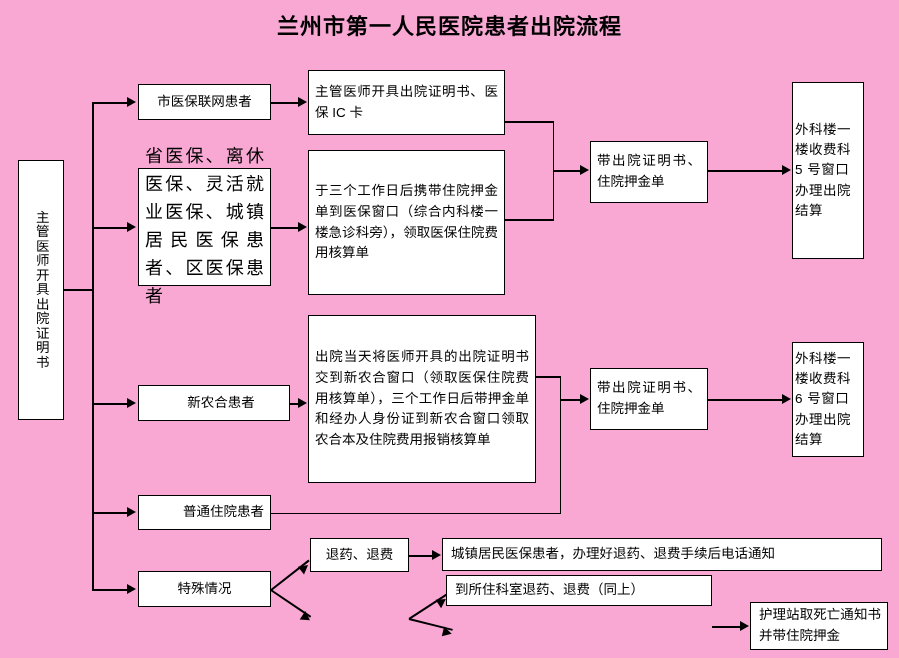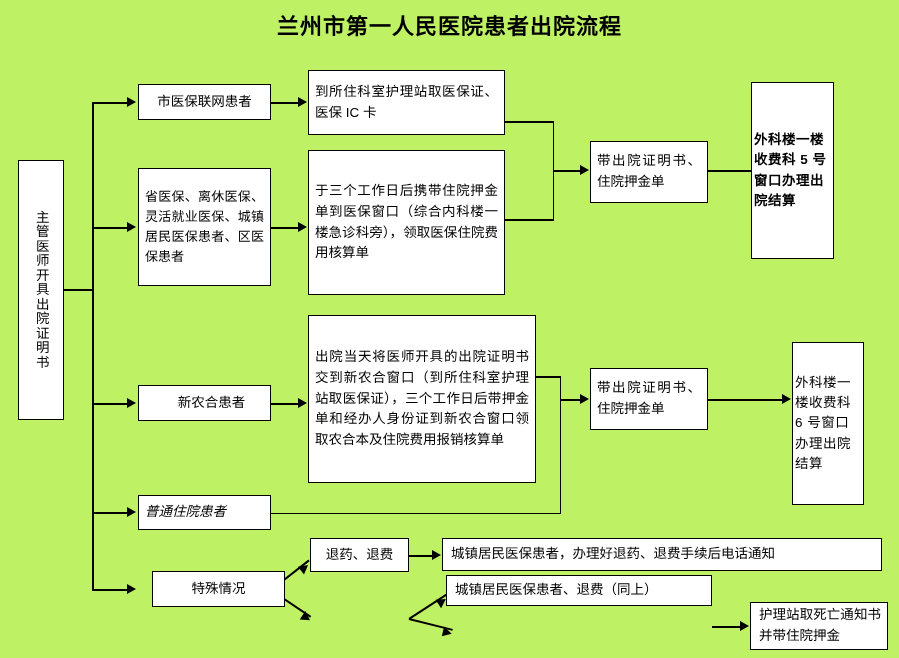--- a/index.html
+++ b/index.html
@@ -9,21 +9,21 @@
     background: #ffffff;
   }
   body {
     font-family: "Liberation Sans", "DejaVu Sans", sans-serif;
     color: #000000;
   }
   #canvas {
     position: relative;
     width: 899px;
     height: 658px;
-    background: #bef264;
+    background: #f9a8d4;
     overflow: hidden;
   }
   .title {
     position: absolute;
     left: 0;
     top: 12px;
     width: 899px;
     text-align: center;
     font-size: 22px;
     font-weight: bold;
@@ -126,46 +126,46 @@
   <div class="ln vln" style="left:92px; top:102px; height:488px;"></div>
 
   <div class="ln hln" style="left:92px; top:102px; width:39px;"></div>
   <div class="arrow" style="left:127px; top:97px;"></div>
   <div class="box center" style="left:138px; top:84px; width:133px; height:36px;">
     <span class="box-inner" style="text-align:center;">市医保联网患者</span>
   </div>
 
   <div class="ln hln" style="left:92px; top:227px; width:39px;"></div>
   <div class="arrow" style="left:127px; top:222px;"></div>
-  <div class="box just" style="left:138px; top:168px; width:133px; height:118px; font-size:13px;">
+  <div class="box just" style="left:138px; top:168px; width:133px; height:118px; font-size:18px;">
     <span class="box-inner">省医保、离休医保、灵活就业医保、城镇居民医保患者、区医保患者</span>
   </div>
 
   <div class="ln hln" style="left:92px; top:403px; width:39px;"></div>
   <div class="arrow" style="left:127px; top:398px;"></div>
-  <div class="box center" style="left:138px; top:385px; width:133px; height:36px;padding-left:20px;">
+  <div class="box center" style="left:138px; top:385px; width:152px; height:36px;padding-left:20px;">
     <span class="box-inner" style="text-align:center;">新农合患者</span>
   </div>
 
   <div class="ln hln" style="left:92px; top:512px; width:39px;"></div>
   <div class="arrow" style="left:127px; top:507px;"></div>
   <div class="box center" style="left:138px; top:495px; width:133px; height:35px;">
-    <span class="box-inner" style="text-align:left;font-style:italic;">普通住院患者</span>
+    <span class="box-inner" style="text-align:right;">普通住院患者</span>
   </div>
 
   <div class="ln hln" style="left:92px; top:589px; width:39px;"></div>
   <div class="arrow" style="left:127px; top:584px;"></div>
-  <div class="box center" style="left:138px; top:571px; width:133px; height:36px;margin-left:14px;">
+  <div class="box center" style="left:138px; top:571px; width:133px; height:36px;">
     <span class="box-inner" style="text-align:center;">特殊情况</span>
   </div>
 
   <div class="ln hln" style="left:271px; top:102px; width:32px;"></div>
   <div class="arrow" style="left:298px; top:97px;"></div>
   <div class="box just" style="left:308px; top:70px; width:197px; height:65px;">
-    <span class="box-inner">到所住科室护理站取医保证、医保 IC 卡</span>
+    <span class="box-inner">主管医师开具出院证明书、医保 IC 卡</span>
   </div>
 
   <div class="ln hln" style="left:271px; top:227px; width:32px;"></div>
   <div class="arrow" style="left:298px; top:222px;"></div>
   <div class="box just" style="left:308px; top:150px; width:197px; height:145px;">
     <span class="box-inner">于三个工作日后携带住院押金单到医保窗口（综合内科楼一楼急诊科旁），领取医保住院费用核算单</span>
   </div>
 
   <div class="ln hln" style="left:505px; top:121px; width:49px;"></div>
   <div class="ln hln" style="left:505px; top:219px; width:49px;"></div>
@@ -173,44 +173,44 @@
   <div class="ln hln" style="left:552.5px; top:170px; width:32px;"></div>
   <div class="arrow" style="left:580px; top:165px;"></div>
 
   <div class="box just" style="left:590px; top:141px; width:118px; height:62px;">
     <span class="box-inner">带出院证明书、住院押金单</span>
   </div>
 
   <div class="ln hln" style="left:708px; top:170px; width:78px;"></div>
   <div class="arrow" style="left:782px; top:165px;"></div>
 
-  <div class="vbox" style="left:751px; top:82px; width:83px; height:177px;font-weight:bold;">
+  <div class="vbox" style="left:792px; top:82px; width:72px; height:177px;">
     <span class="vtext multi">外科楼一楼收费科 5 号窗口办理出院结算</span>
   </div>
 
   <div class="ln hln" style="left:271px; top:403px; width:32px;"></div>
   <div class="arrow" style="left:298px; top:398px;"></div>
   <div class="box just" style="left:308px; top:315px; width:228px; height:168px;">
-    <span class="box-inner">出院当天将医师开具的出院证明书交到新农合窗口（到所住科室护理站取医保证），三个工作日后带押金单和经办人身份证到新农合窗口领取农合本及住院费用报销核算单</span>
+    <span class="box-inner">出院当天将医师开具的出院证明书交到新农合窗口（领取医保住院费用核算单），三个工作日后带押金单和经办人身份证到新农合窗口领取农合本及住院费用报销核算单</span>
   </div>
 
   <div class="ln hln" style="left:536px; top:376px; width:25px;"></div>
   <div class="ln vln" style="left:559.5px; top:376px; height:138px;"></div>
   <div class="ln hln" style="left:271px; top:512.5px; width:290px;"></div>
   <div class="ln hln" style="left:559.5px; top:399px; width:25px;"></div>
   <div class="arrow" style="left:580px; top:394px;"></div>
 
   <div class="box just" style="left:590px; top:368px; width:118px; height:62px;">
     <span class="box-inner">带出院证明书、住院押金单</span>
   </div>
 
   <div class="ln hln" style="left:708px; top:399px; width:78px;"></div>
   <div class="arrow" style="left:782px; top:394px;"></div>
 
-  <div class="vbox" style="left:792px; top:342px; width:72px; height:163px;justify-content:center;">
+  <div class="vbox" style="left:792px; top:342px; width:72px; height:115px;justify-content:center;">
     <span class="vtext multi">外科楼一楼收费科 6 号窗口办理出院结算</span>
   </div>
 
   <div class="diag" style="left:271px; top:589px; width:48px; transform: rotate(-38deg);"></div>
   <div class="arrow-rot" style="left:271px; top:589px; transform: rotate(-38deg) translateX(38px);"></div>
   <div class="box center" style="left:310px; top:538px; width:99px; height:34px;">
     <span class="box-inner" style="text-align:center;">退药、退费</span>
   </div>
 
   <div class="diag" style="left:271px; top:589px; width:48px; transform: rotate(34deg);"></div>
@@ -218,21 +218,21 @@
 
   <div class="ln hln" style="left:409px; top:555px; width:28px;"></div>
   <div class="arrow" style="left:432px; top:550px;"></div>
   <div class="box" style="left:442px; top:538px; width:440px; height:33px; padding-left:8px;">
     <span class="box-inner">城镇居民医保患者，办理好退药、退费手续后电话通知</span>
   </div>
 
   <div class="diag" style="left:409px; top:618px; width:45px; transform: rotate(-33deg);"></div>
   <div class="arrow-rot" style="left:409px; top:618px; transform: rotate(-33deg) translateX(35px);"></div>
   <div class="box" style="left:446px; top:575px; width:266px; height:31px; padding-left:8px;">
-    <span class="box-inner">城镇居民医保患者、退费（同上）</span>
+    <span class="box-inner">到所住科室退药、退费（同上）</span>
   </div>
 
   <div class="diag" style="left:409px; top:618px; width:45px; transform: rotate(14deg);"></div>
   <div class="arrow-rot" style="left:409px; top:618px; transform: rotate(14deg) translateX(35px);"></div>
 
   <div class="ln hln" style="left:712px; top:626px; width:32px;"></div>
   <div class="arrow" style="left:740px; top:621px;"></div>
   <div class="box just" style="left:750px; top:602px; width:138px; height:48px; padding-left:8px;">
     <span class="box-inner">护理站取死亡通知书并带住院押金</span>
   </div>

